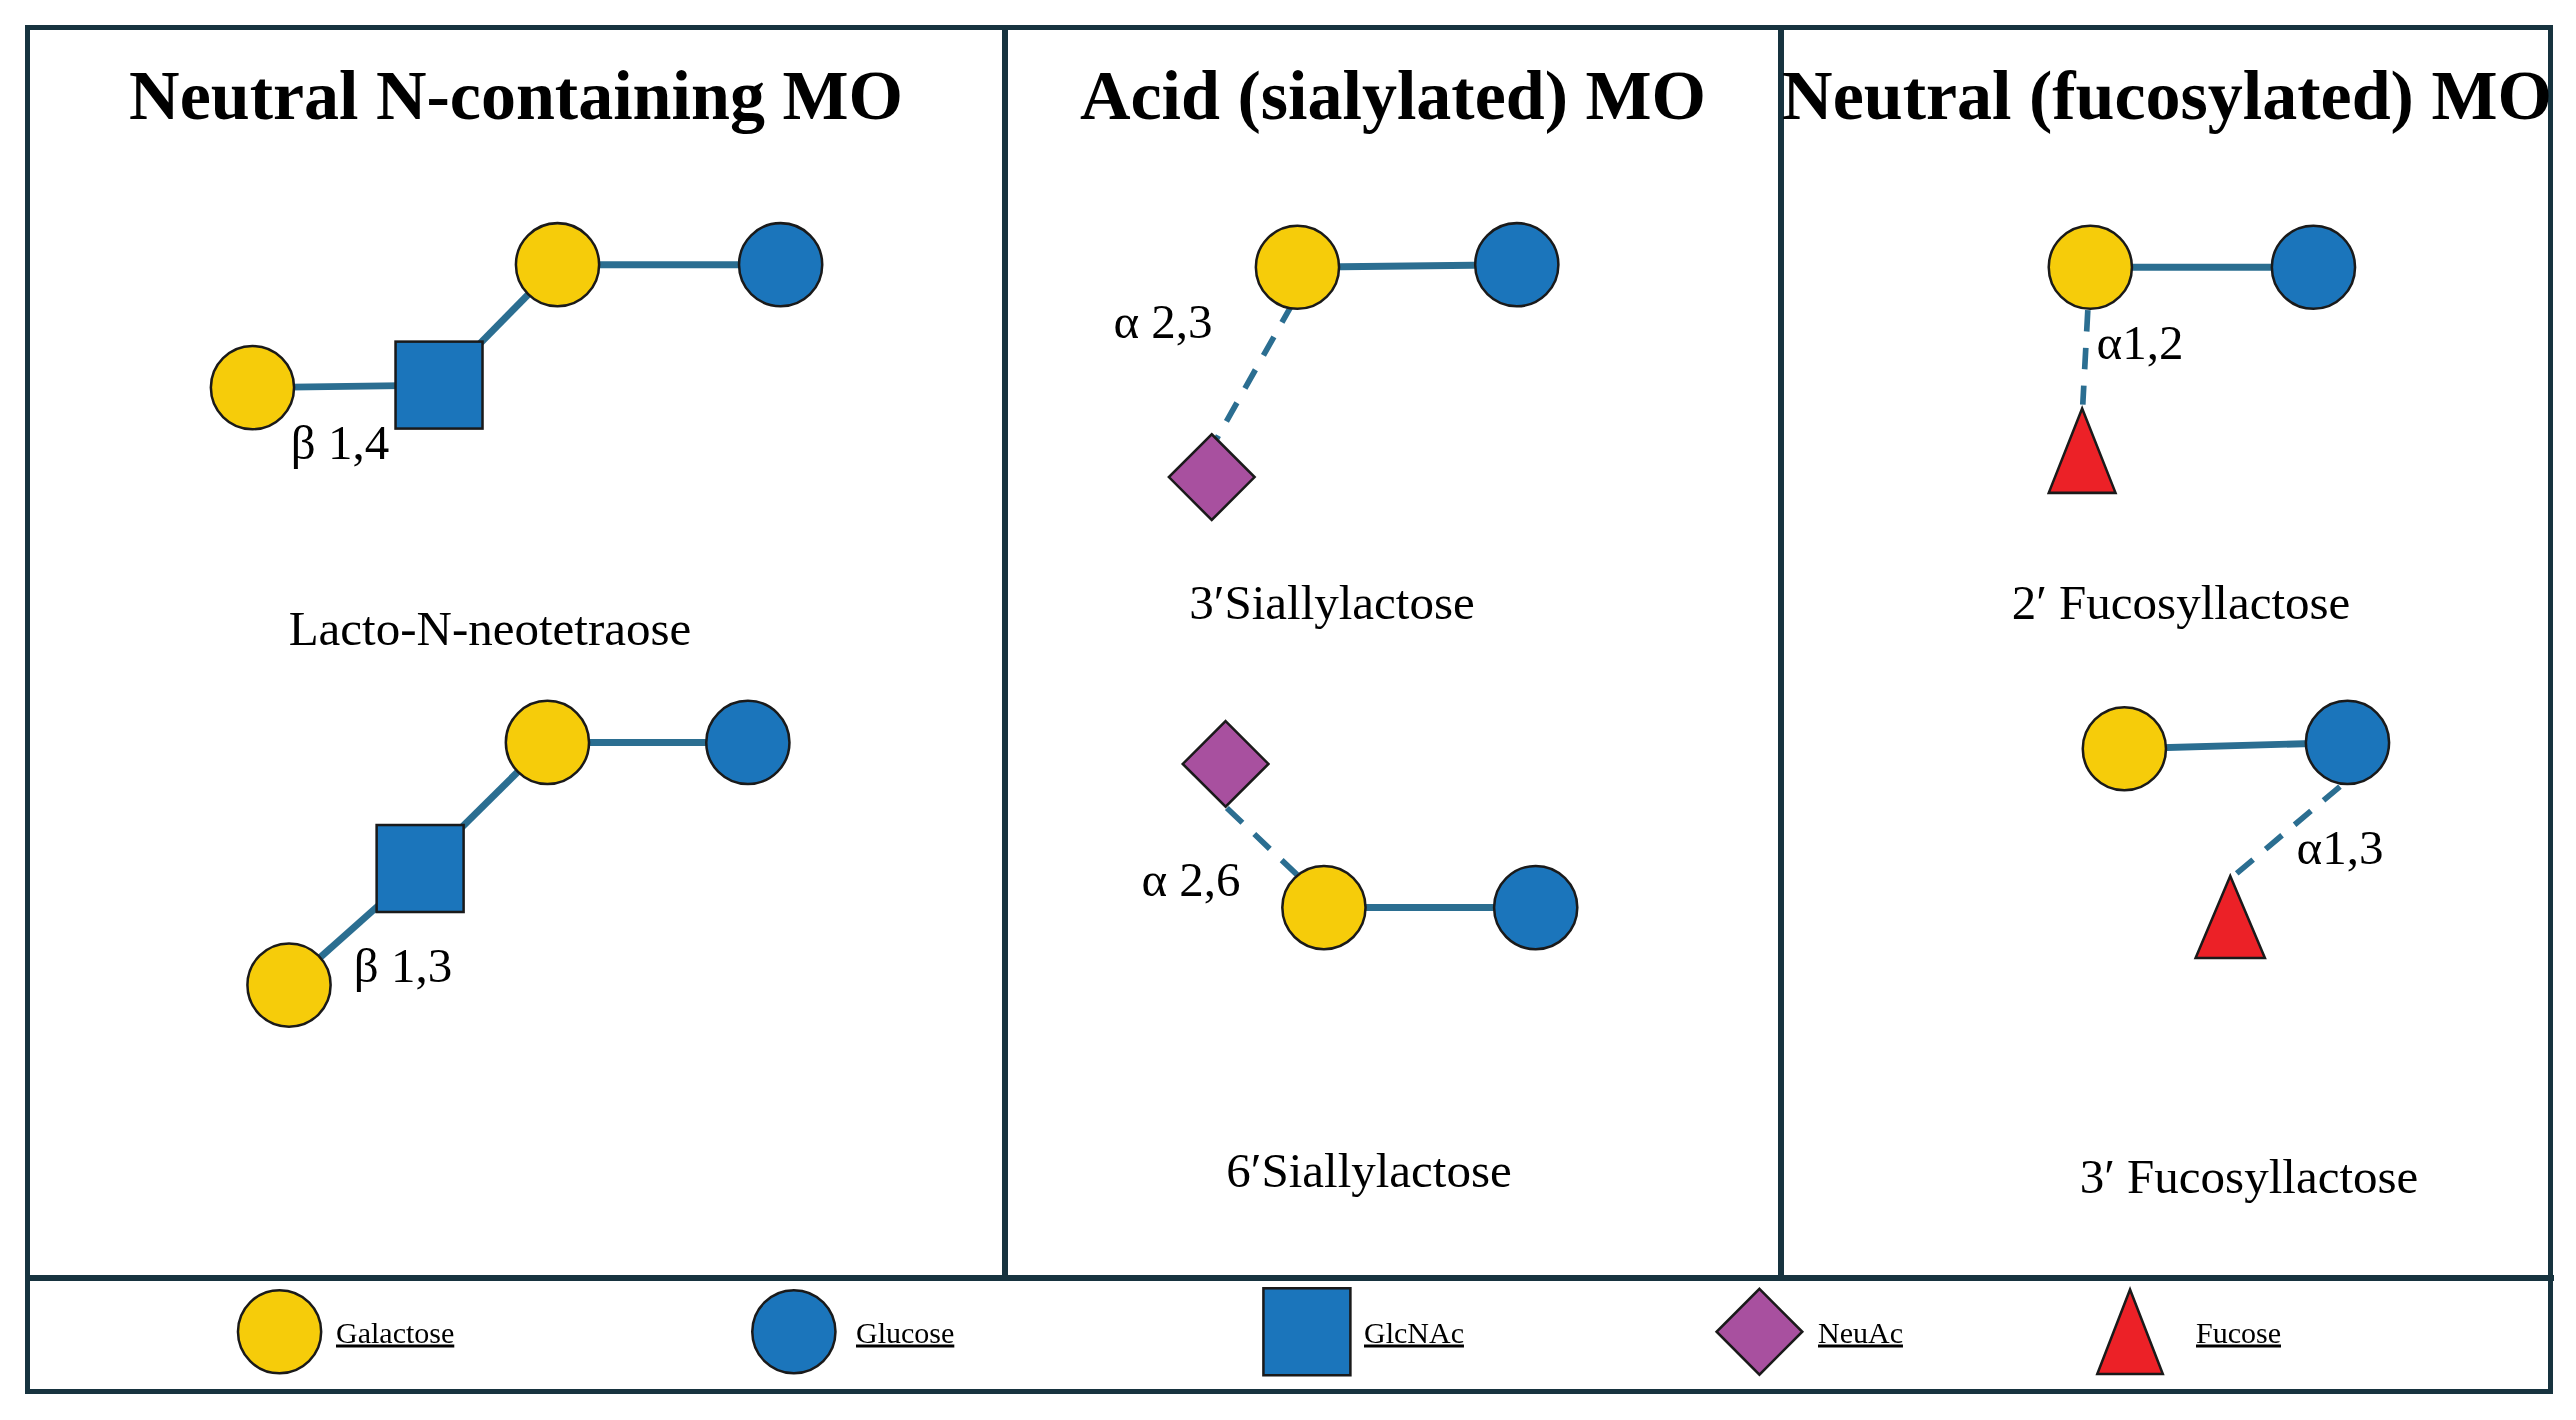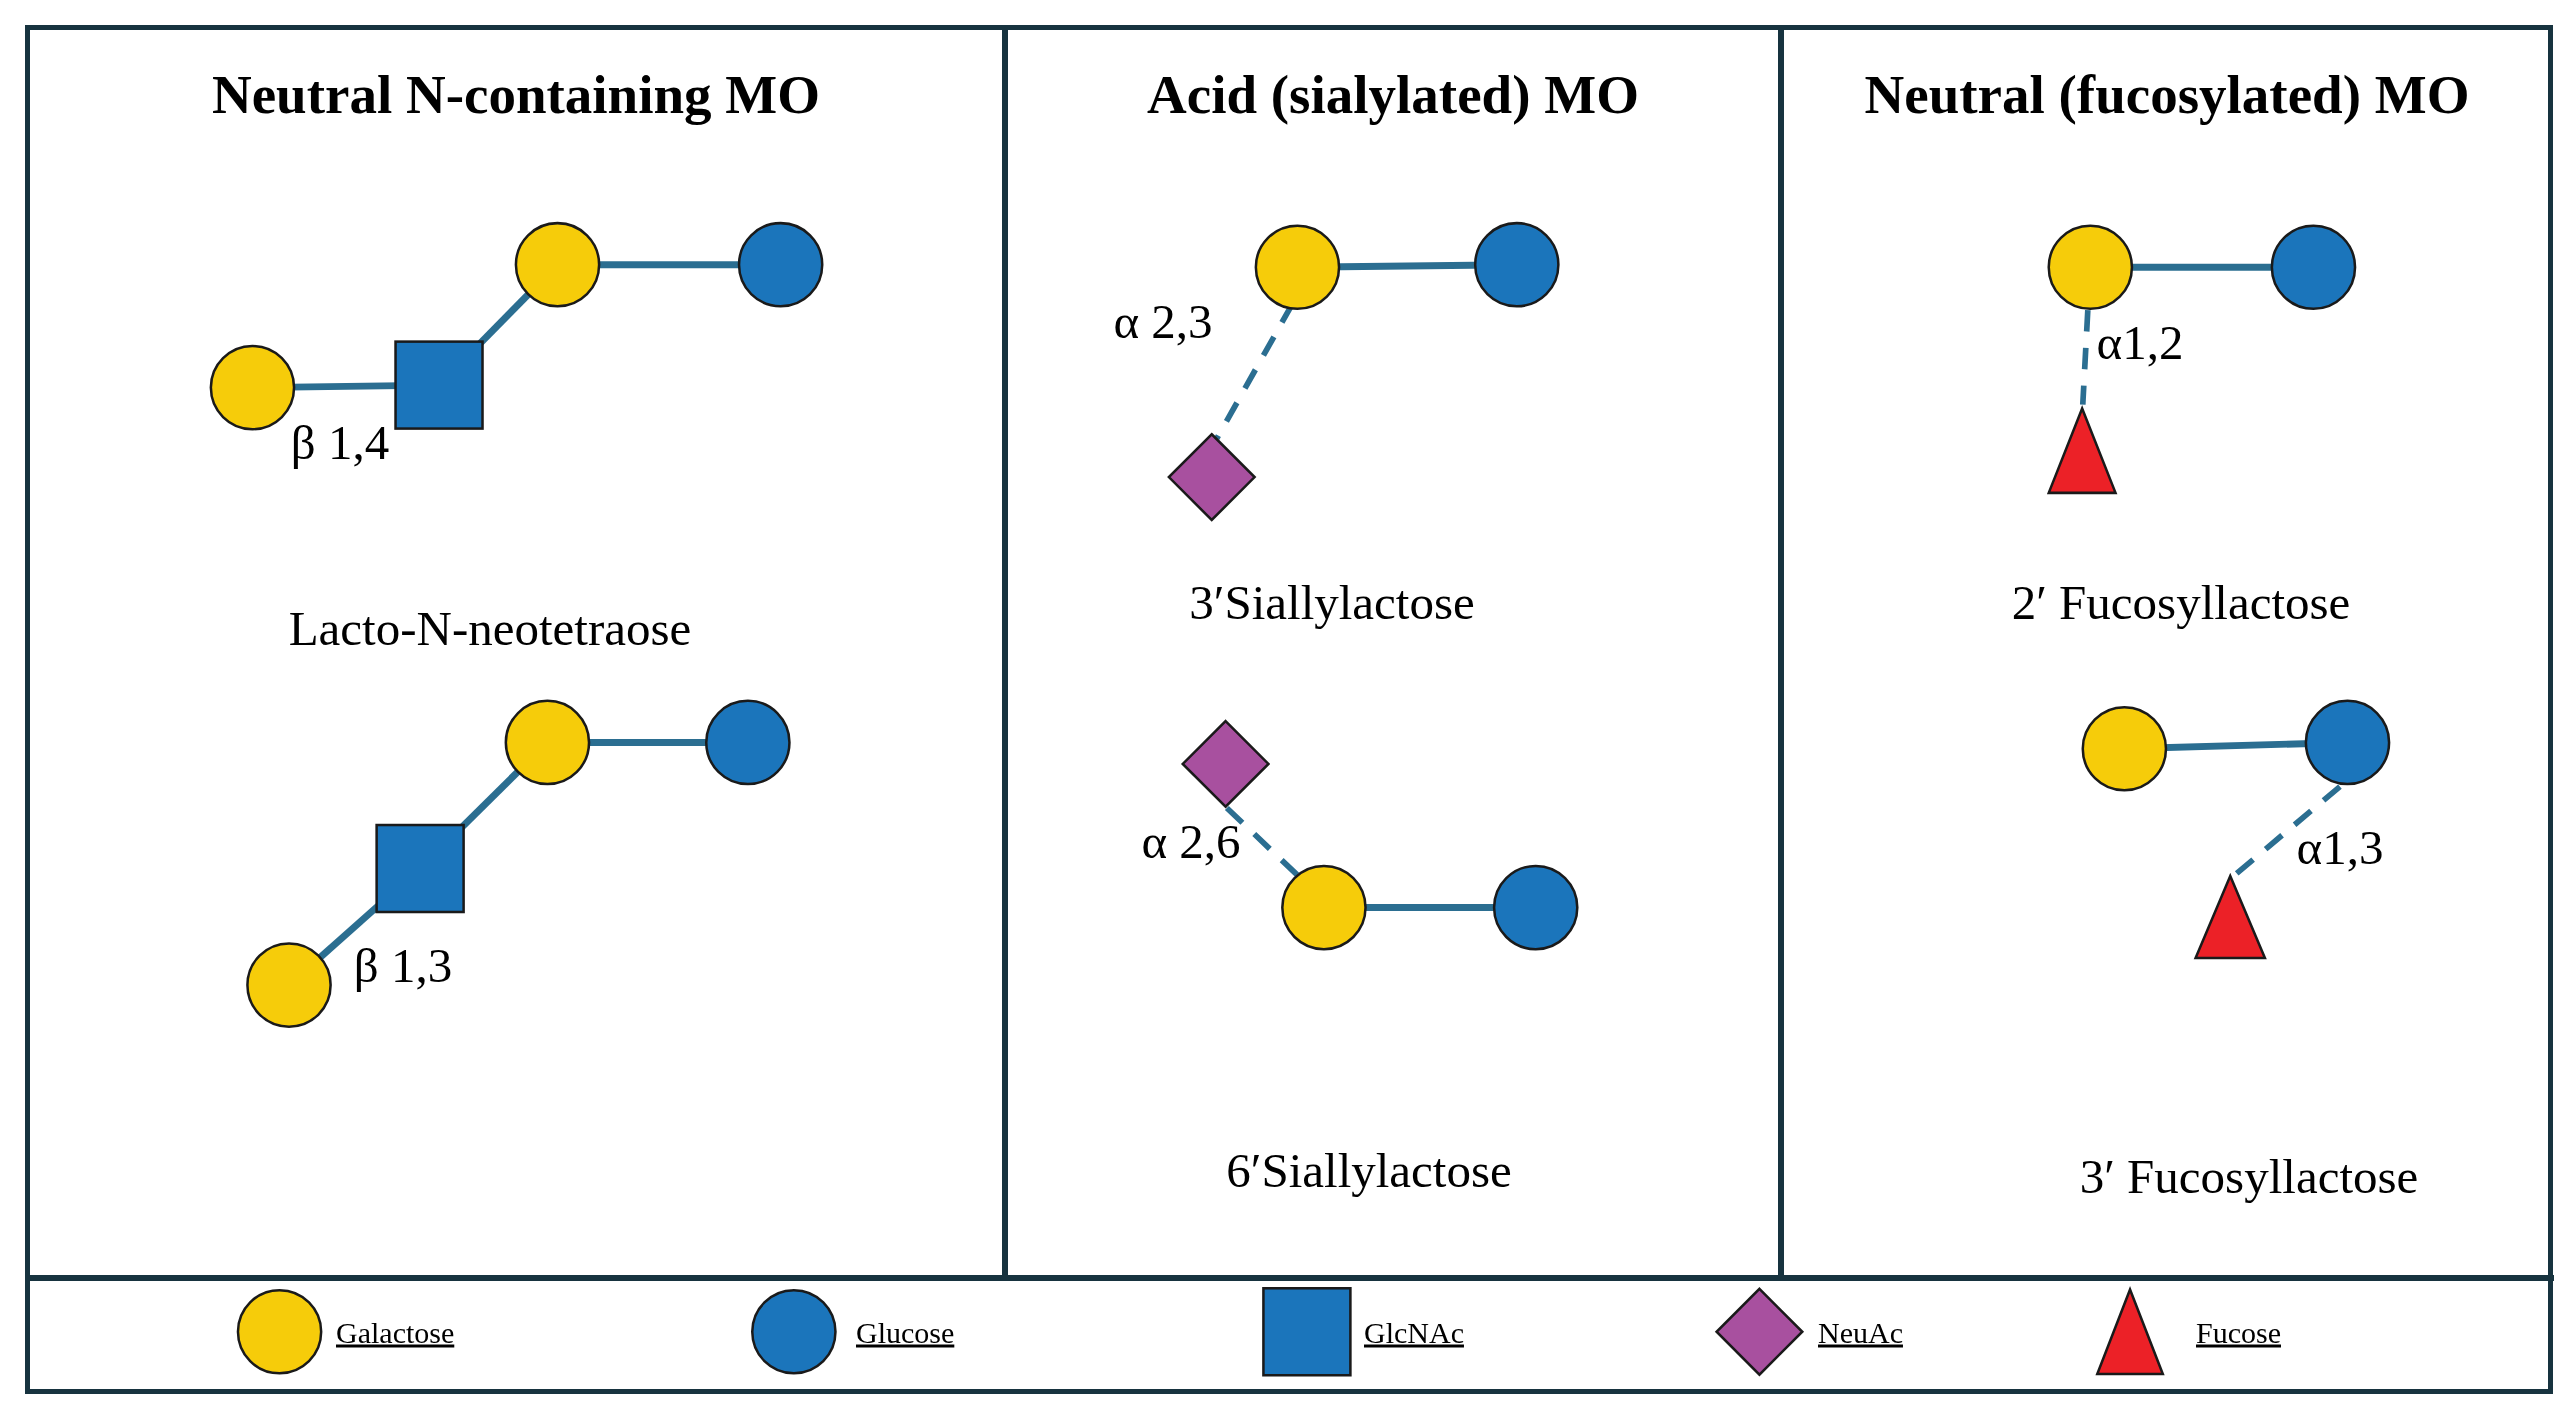--- a/index.html
+++ b/index.html
@@ -8,37 +8,37 @@
   .canvas{position:absolute;inset:0;}
   .outer-border{position:absolute;left:24.6px;top:24.6px;width:2518px;height:1359px;
        border:5.7px solid var(--border);background:transparent;}
   .vdiv{position:absolute;top:30px;width:6.3px;height:1248px;background:var(--border);}
   #vdiv1{left:1002px;}
   #vdiv2{left:1778px;}
   .hdiv{position:absolute;left:24.6px;top:1275px;width:2529px;height:6.3px;background:var(--border);}
   svg.layer{position:absolute;left:0;top:0;width:2576px;height:1420px;}
   .txt{position:absolute;transform:translate(-50%,-50%);white-space:nowrap;
        text-align:center;line-height:1.1;}
-  .title{font-size:55px;font-weight:bold;font-family:Liberation Serif, serif;}
+  .title{font-size:70px;font-weight:bold;font-family:Liberation Serif, serif;}
   .name{font-size:49px;}
   .linklab{font-size:49px;}
   .leglab{font-size:30px;transform:translate(0,-50%);text-align:left;text-decoration:underline;}
   #t1{left:516px;top:95px;}
   #t2{left:1393px;top:95px;}
   #t3{left:2167px;top:95px;}
   #n1{left:490px;top:629px;}
   #n2{left:465px;top:1180px;}
   #n3{left:1332px;top:603px;}
   #n4{left:1369px;top:1171px;}
   #n5{left:2181px;top:603px;}
   #n6{left:2249px;top:1177px;}
   #l1{left:340px;top:443px;}
   #l2{left:403px;top:966px;}
   #l3{left:1144px;top:322px;margin-left:19px;}
-  #l4{left:1191px;top:842px;}
+  #l4{left:1191px;top:880px;}
   #l5{left:2140px;top:343px;}
   #l6{left:2340px;top:848px;}
   #lg1{left:336px;top:1332px;}
   #lg2{left:856px;top:1332px;}
   #lg3{left:1364px;top:1332px;}
   #lg4{left:1818px;top:1332px;}
   #lg5{left:2196px;top:1332px;}
   .node{stroke:var(--outline);stroke-width:4;}
   .solidlink{stroke:var(--link);stroke-width:11;fill:none;}
   .dashlink{stroke:var(--link);stroke-width:9;fill:none;stroke-dasharray:34 26;}

